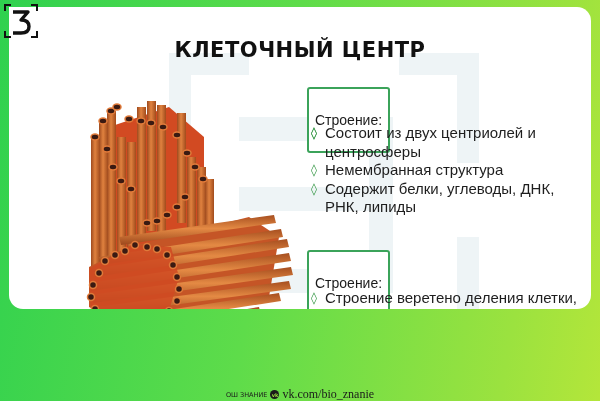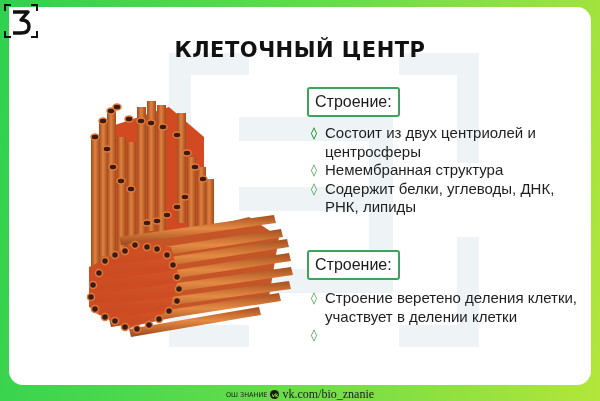--- a/index.html
+++ b/index.html
@@ -2,36 +2,36 @@
 <html><head>
   <meta charset="utf-8">
   <style>
     html, body { margin: 0; padding: 0; }
     body {
       width: 600px; height: 401px; overflow: hidden; position: relative;
       background: linear-gradient(100deg, #2fd14f 0%, #5edc4a 45%, #9be23f 85%, #b4e63a 100%);
       font-family: "Liberation Sans", sans-serif;
     }
     .card {
-      position: absolute; left: 9px; top: 7px; width: 582px; height: 378px;
+      position: absolute; left: 9px; top: 7px; width: 582px; height: 302px;
       background: #ffffff; border-radius: 0 14px 14px 14px; overflow: hidden;
     }
     .watermark { position: absolute; left: 0; top: 0; width: 582px; height: 378px; }
     .logo {
       position: absolute; left: 3px; top: 3px; width: 36px; height: 36px;
     }
     .title {
       position: absolute; left: 0; right: 0; top: 31px; text-align: center;
       font-family: "DejaVu Sans", sans-serif; font-weight: bold;
       font-size: 21px; letter-spacing: 0.5px; color: #111;
     }
     .illustration { position: absolute; left: 60px; top: 90px; width: 240px; height: 240px; }
     .section-label {
       position: absolute; border: 2px solid #3ba35a; border-radius: 3px;
-      padding: 2px 6px; font-size: 16px; color: #1b1b1b; background: #fff;
+      padding: 20px 6px; font-size: 14px; color: #1b1b1b; background: #fff;
       line-height: 22px;
     }
     .bullets {
       position: absolute; margin: 0; padding: 0; list-style: none;
       font-size: 15px; color: #1e1e1e; line-height: 18.5px;
     }
     .bullets li { position: relative; padding-left: 15px; }
     .bullets .diamond {
       position: absolute; left: 1px; top: 0; color: #3a9a4a; font-size: 12px;
       font-family: "DejaVu Sans", sans-serif;

